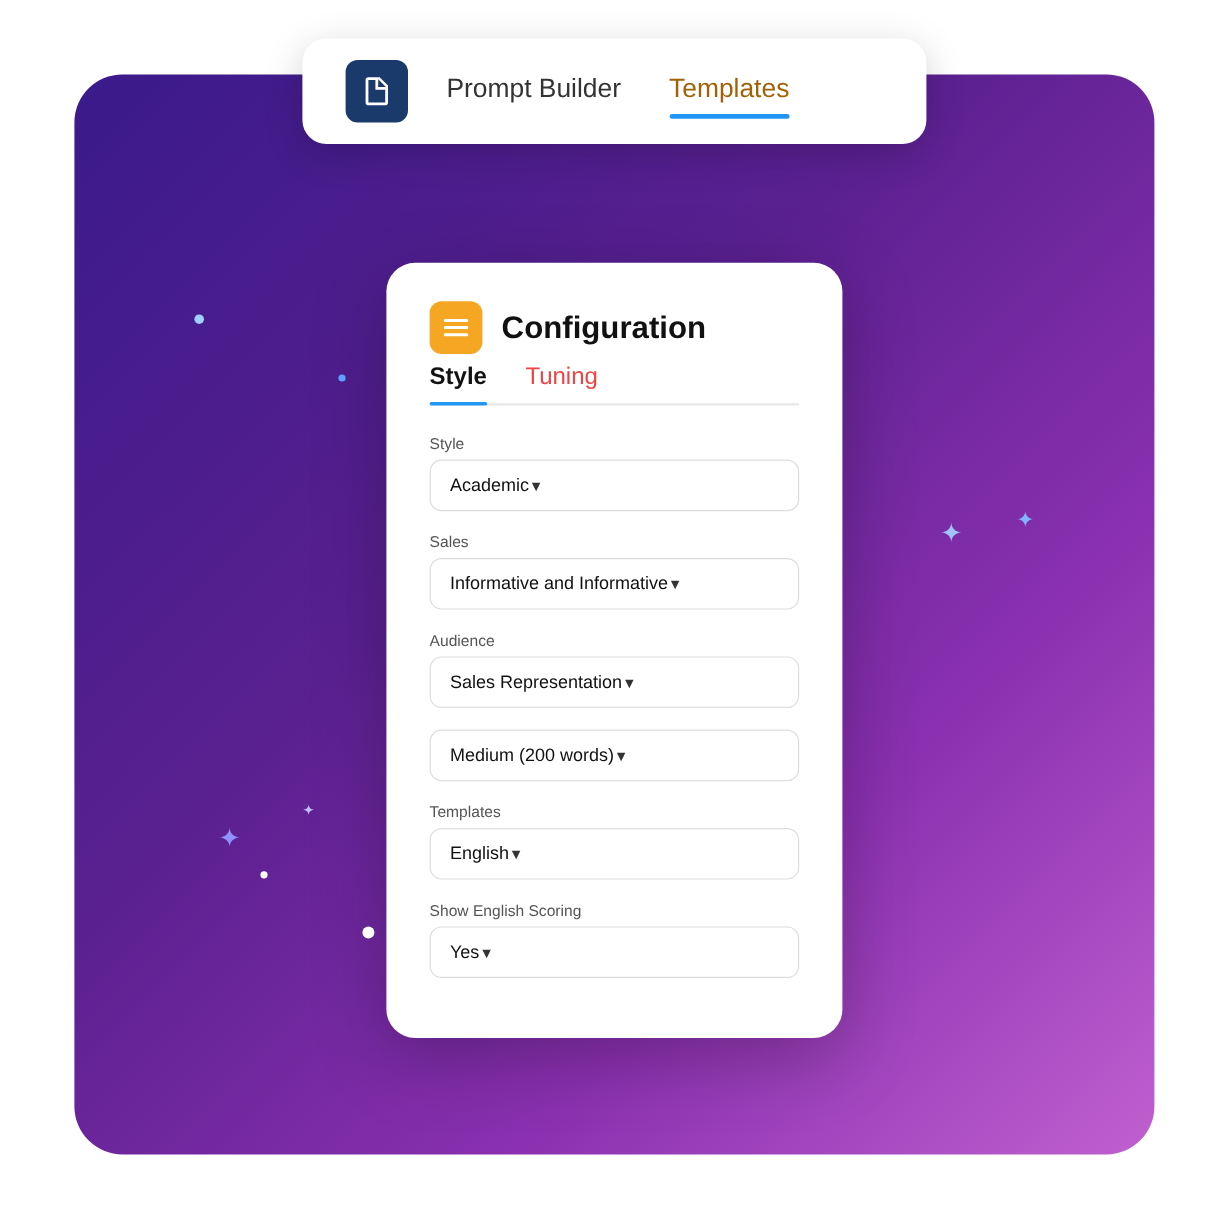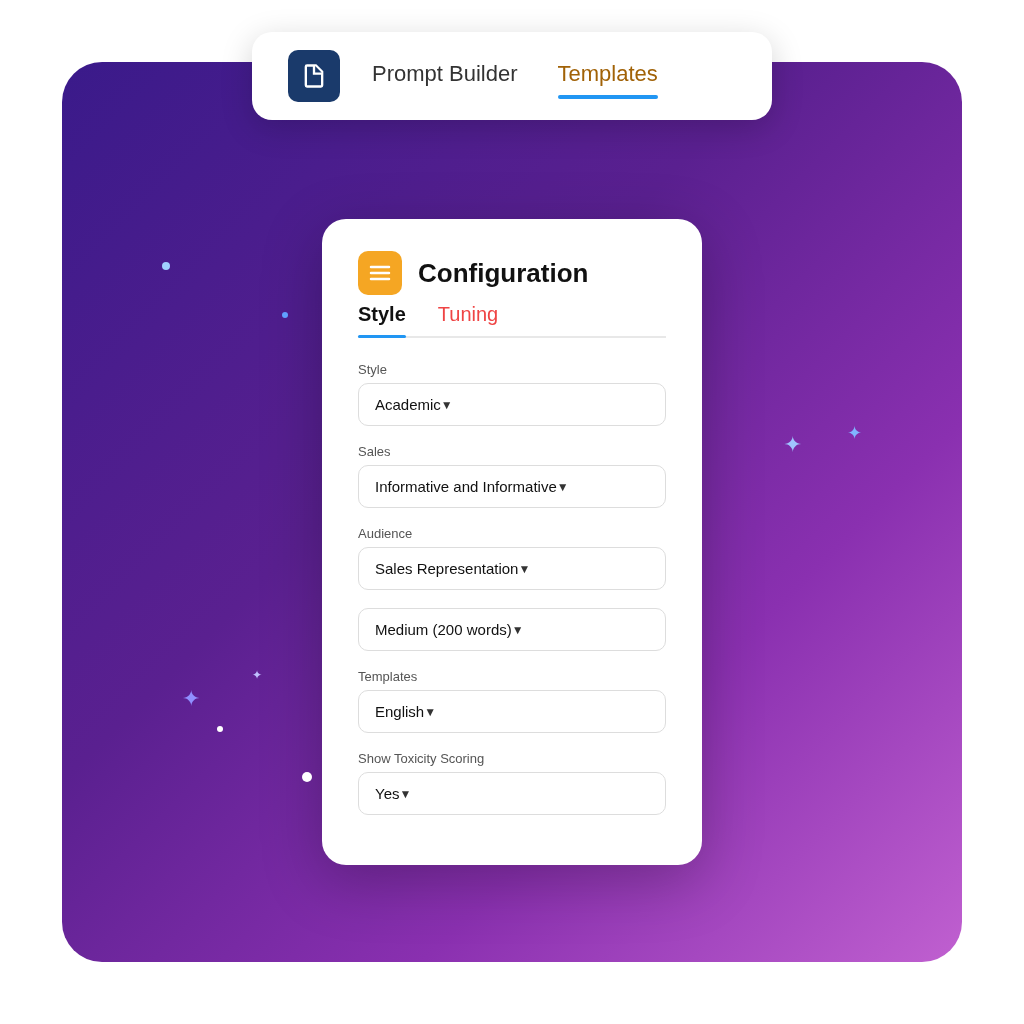--- a/index.html
+++ b/index.html
@@ -289,21 +289,21 @@
 
     <div class="field-group">
       <span class="field-label">Templates</span>
       <div class="field-select">
         <span>English</span>
         <span class="chevron">▼</span>
       </div>
     </div>
 
     <div class="field-group">
-      <span class="field-label">Show Toxicity Scoring</span>
+      <span class="field-label">Show English Scoring</span>
       <div class="field-select">
         <span>Yes</span>
         <span class="chevron">▼</span>
       </div>
     </div>
 
   </div>
 
 </div>
 

